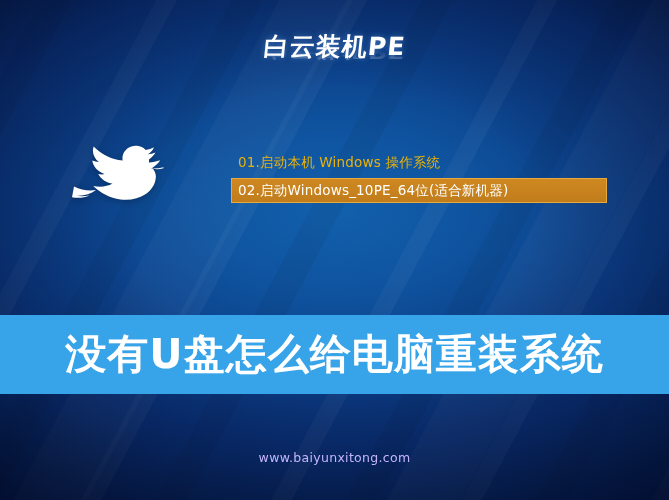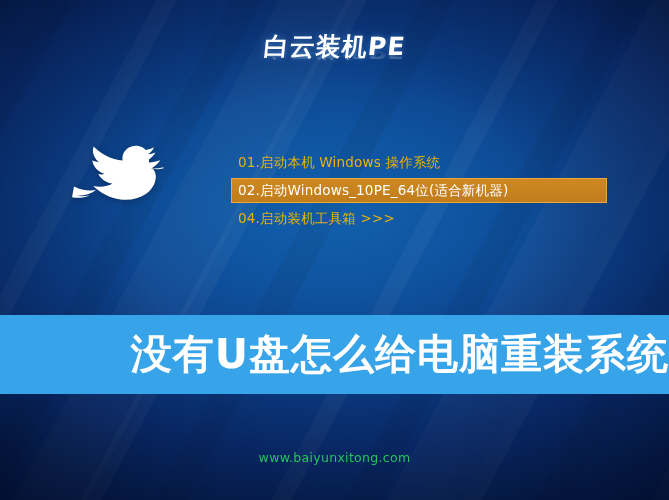--- a/index.html
+++ b/index.html
@@ -152,21 +152,21 @@
   
   .banner {
     position: absolute;
     left: 0;
     top: 315px;
     width: 669px;
     height: 79px;
     background: #37a3e8;
     display: flex;
     align-items: center;
-    justify-content: flex-end;
+    justify-content: center;
     z-index: 7;
   }
   .banner-text {
     font-family: "DejaVu Sans", "Liberation Sans", sans-serif;
     font-weight: 700;
     font-size: 41px;
     color: #ffffff;
     letter-spacing: 1px;
     line-height: 1;
     white-space: nowrap;
@@ -177,21 +177,21 @@
     position: absolute;
     left: 0;
     right: 0;
     top: 448px;
     text-align: center;
     z-index: 6;
   }
   .footer-url {
     font-family: "DejaVu Sans", "Liberation Sans", sans-serif;
     font-size: 12.5px;
-    color: #22c55e;
+    color: #c4b5fd;
     letter-spacing: 0.3px;
   }
 </style>
 </head>
 <body>
 
 <div id="screen">
 
   <div class="bg-base"></div>
   <div class="bg-streaks"></div>
@@ -204,21 +204,20 @@
   </div>
 
   <svg class="bird" viewBox="0 0 100 78">
     <path fill="#ffffff" d="M95.5 34.2c-3.6 1.0-7.3 1.2-10.7 0.6 2.3 2.6 3.3 5.6 3.0 8.9-0.5 6.4-4.2 12.3-10.0 16.3-7.0 4.8-16.2 6.6-25.4 5.4-10.5-1.4-20.0-6.4-27.2-13.4 7.0 1.6 14.0 0.7 19.3-2.4-6.3-0.9-11.6-4.5-14.3-9.6 2.2 0.5 4.4 0.5 6.4 0.1-6.8-2.3-11.6-7.6-12.3-13.6 2.1 0.9 4.3 1.5 6.6 1.6-5.2-4.2-7.3-10.3-5.2-15.7 7.3 7.6 17.6 12.9 29.0 14.2-0.4-1.9-0.3-3.8 0.2-5.6 1.8-6.0 7.6-9.9 14.0-9.3 3.5 0.3 6.6 1.9 8.8 4.2 2.9-0.4 5.7-1.3 8.3-2.7-1.2 3.0-3.4 5.5-6.2 7.0 2.7-0.2 5.3-0.8 7.7-1.8-1.6 2.7-3.9 5.1-6.6 7.0 0.1 0.5 0.1 1.0 0.1 1.5 0 0.5 0 1.0-0.1 1.5 3.9-0.3 7.7-0.9 11.3-2.2-2.0 3.1-4.8 5.7-8.0 7.7-0.4 0.2-0.8 0.4-1.2 0.6 4.2 0.3 8.4-0.1 12.5-1.3z"></path>
     <path fill="#ffffff" d="M6.0 52.5c6.8 3.5 14.6 4.8 22.0 3.6-5.9 4.4-13.6 6.3-21.3 5.3 5.0 1.1 10.2 1.0 15.1-0.2-5.5 2.6-11.8 3.3-17.8 2.0"></path>
   </svg>
 
   <div class="menu">
     <div class="menu-item">01.启动本机 Windows 操作系统</div>
     <div class="menu-item selected">02.启动Windows_10PE_64位(适合新机器)</div>
-    <div class="menu-item">04.启动装机工具箱 &gt;&gt;&gt;</div>
   </div>
 
   <div class="banner">
     <div class="banner-text">没有U盘怎么给电脑重装系统</div>
   </div>
 
   <div class="footer">
     <span class="footer-url">www.baiyunxitong.com</span>
   </div>
 

